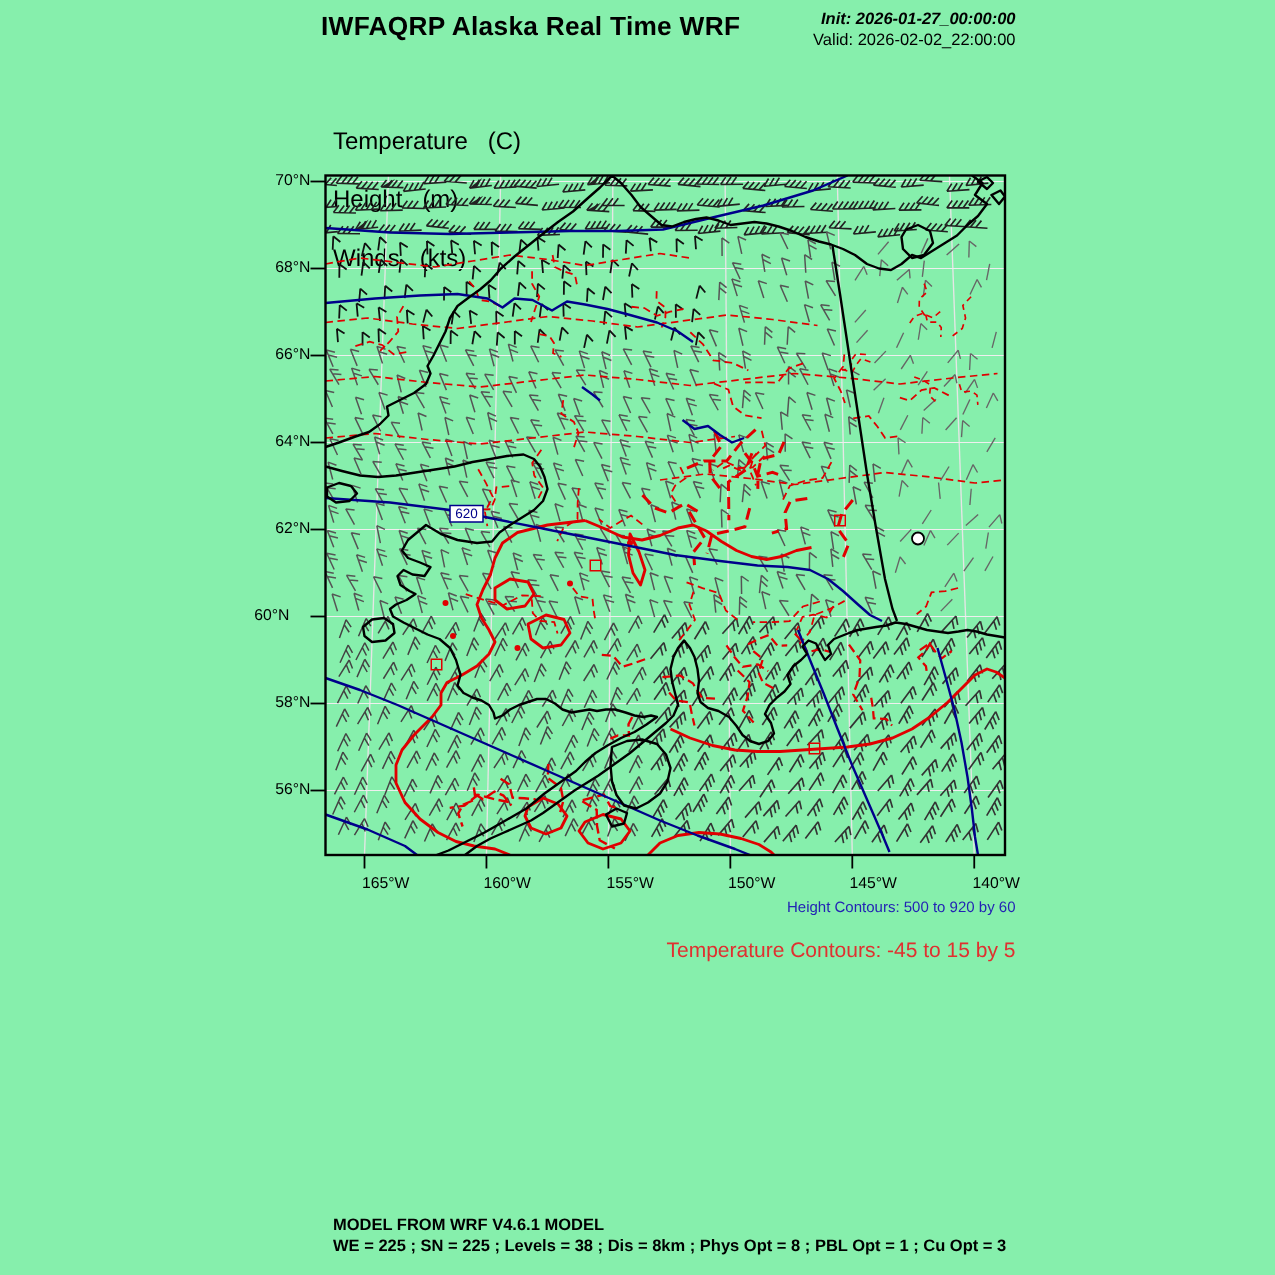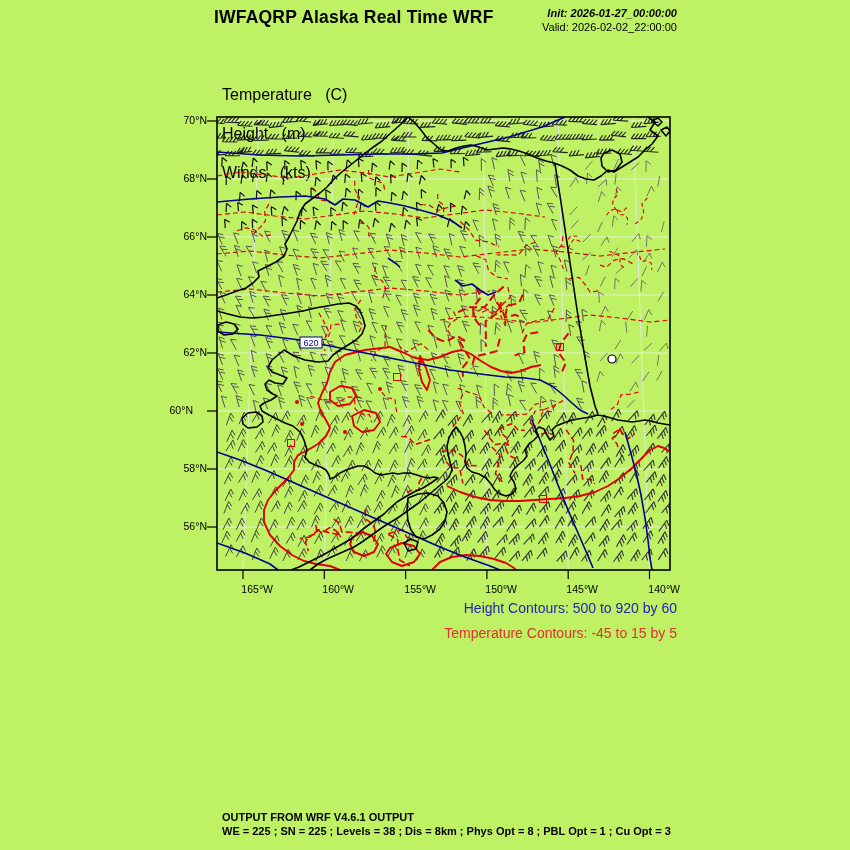--- a/index.html
+++ b/index.html
@@ -1,25 +1,25 @@
 <!DOCTYPE html>
 <html><head>
 <meta charset="utf-8">
 <style>
   html,body{margin:0;padding:0;background:#fff;}
-  #page{position:relative;width:850px;height:850px;background:#bef264;overflow:hidden;
+  #page{position:relative;width:850px;height:850px;background:#86efac;overflow:hidden;
         font-family:"Liberation Sans","DejaVu Sans",sans-serif;color:#000;}
   .abs{position:absolute;}
   #title{left:214px;top:7px;font-size:17.5px;font-weight:bold;letter-spacing:.2px;}
   #initblock{left:430px;top:6px;width:247px;text-align:right;font-size:11px;line-height:14px;}
   #init-line{font-weight:bold;font-style:italic;}
   #legend{left:222px;top:62px;font-size:16px;line-height:13px;white-space:pre;}
   .latlab{width:40px;text-align:right;font-size:10.5px;}
   .lonlab{width:60px;text-align:right;font-size:10.5px;}
-  #hnote{right:173px;top:600px;font-size:14px;color:#2323b4;}
+  #hnote{right:173px;top:600px;font-size:10px;color:#2323b4;}
   #tnote{right:173px;top:625px;font-size:14px;color:#e03030;margin-left:41px;}
   #footer{left:222px;top:811px;font-size:11px;font-weight:bold;line-height:13.5px;}
   svg{position:absolute;left:0;top:0;}
 </style>
 </head>
 <body>
 
 <div id="page">
 
   <div id="title" class="abs">IWFAQRP Alaska Real Time WRF</div>
@@ -1021,17 +1021,17 @@
   <div class="abs lonlab" style="left:294px;top:583px">160°W</div>
   <div class="abs lonlab" style="left:376px;top:583px">155°W</div>
   <div class="abs lonlab" style="left:457px;top:583px">150°W</div>
   <div class="abs lonlab" style="left:538px;top:583px">145°W</div>
   <div class="abs lonlab" style="left:620px;top:583px">140°W</div>
 
   <div id="hnote" class="abs">Height Contours: 500 to 920 by 60</div>
   <div id="tnote" class="abs">Temperature Contours: -45 to 15 by 5</div>
 
   <div id="footer" class="abs">
-    <div>OUTPUT FROM WRF V4.6.1 OUTPUT</div>
+    <div>MODEL FROM WRF V4.6.1 MODEL</div>
     <div>WE = 225 ; SN = 225 ; Levels = 38 ; Dis = 8km ; Phys Opt = 8 ; PBL Opt = 1 ; Cu Opt = 3</div>
   </div>
 
 </div>
 
 </body></html>

